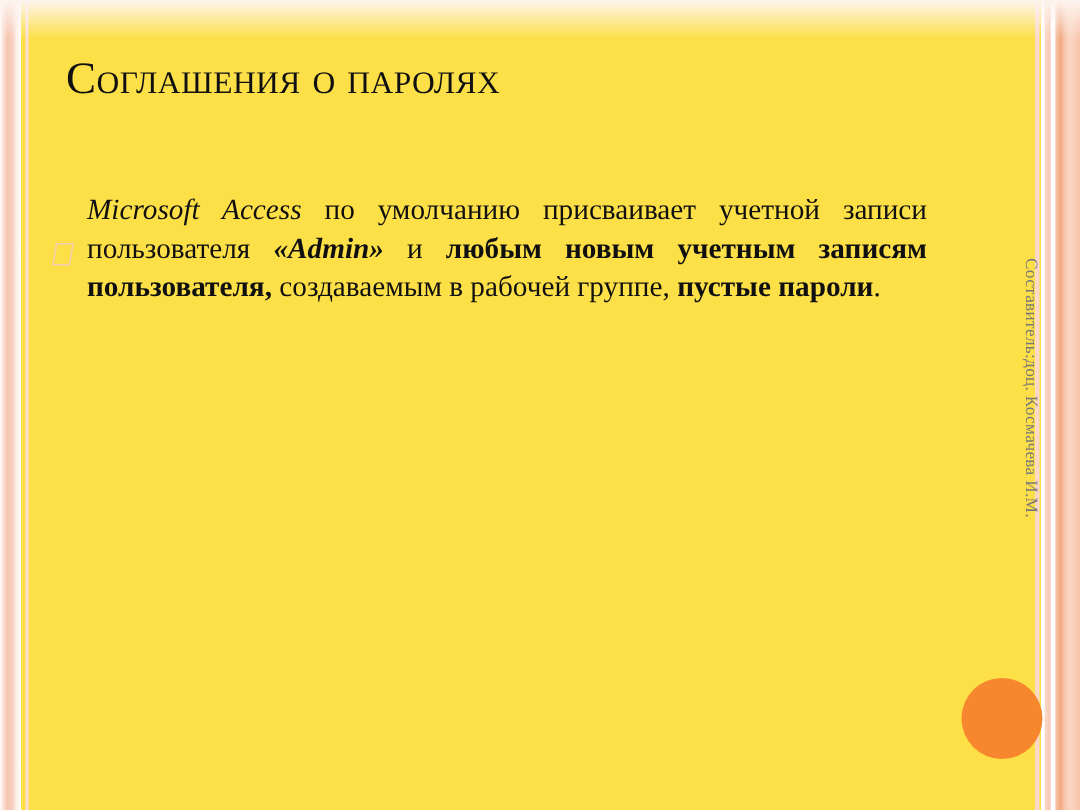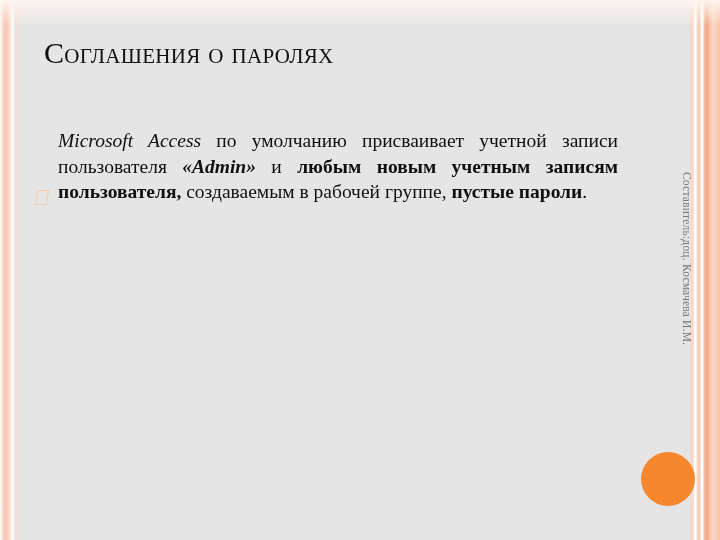--- a/index.html
+++ b/index.html
@@ -12,21 +12,21 @@
     width: 720px;
     height: 540px;
     overflow: hidden;
     font-family: "Liberation Serif", "DejaVu Serif", serif;
   }
 
   .slide {
     position: relative;
     width: 720px;
     height: 540px;
-    background: #e5e5e5;
+    background: #fde047;
     overflow: hidden;
   }
 
   
   .edge-left {
     position: absolute;
     left: 0;
     top: 0;
     width: 14px;
     height: 540px;
@@ -106,21 +106,21 @@
 
   
   .body-block {
     position: absolute;
     left: 36px;
     top: 128px;
     width: 582px;
   }
   .bullet-row {
     display: flex;
-    align-items: flex-end;
+    align-items: center;
   }
   .bullet-marker {
     flex: 0 0 auto;
     width: 10px;
     height: 13px;
     margin-top: 7px;
     margin-right: 10px;
     border: 1.6px solid #f3cdb0;
     transform: skewX(-10deg);
     background: transparent;

